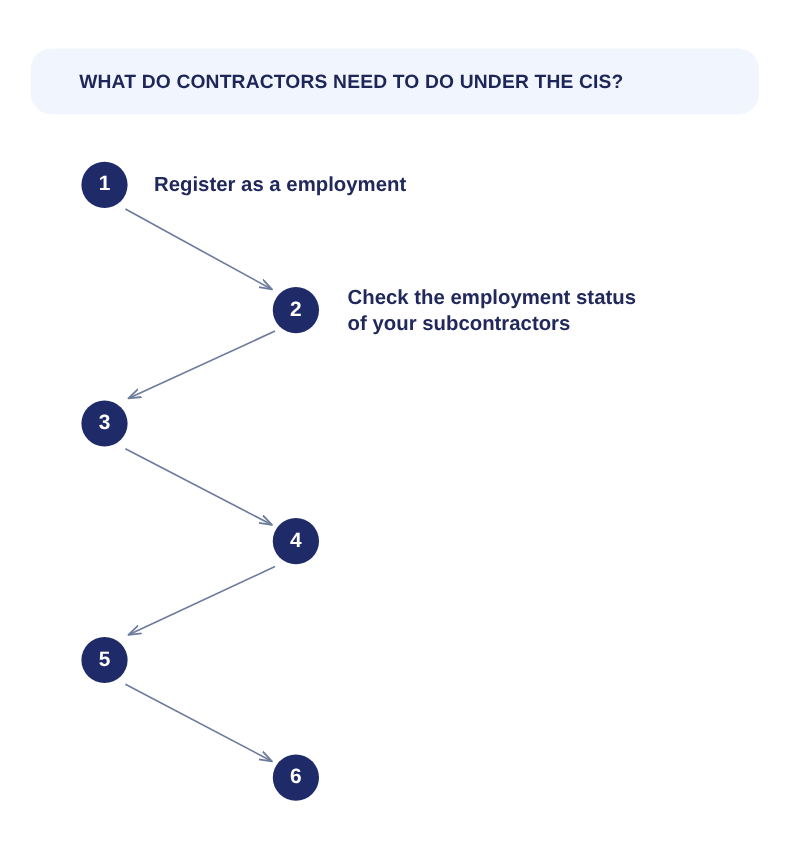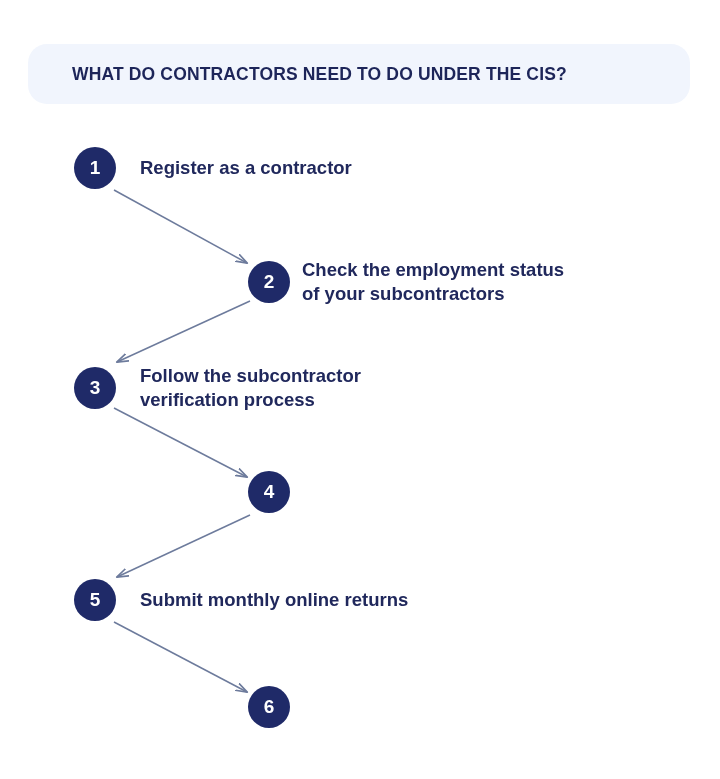--- a/index.html
+++ b/index.html
@@ -78,21 +78,21 @@
     font-family: "Liberation Sans", sans-serif;
     font-size: 18.5px;
     font-weight: bold;
     line-height: 1.28;
     white-space: pre-line;
   }
 
   
   .step-left .step-label { margin-left: 24px; }
   
-  .step-right .step-label { margin-left: 12px; }
+  .step-right .step-label { margin-left: 26px; }
 
   #step-1 { left: 74px;  top: 147px; }
   #step-2 { left: 248px; top: 258px; }
   #step-3 { left: 74px;  top: 364px; }
   #step-4 { left: 248px; top: 471px; }
   #step-5 { left: 74px;  top: 579px; }
   #step-6 { left: 248px; top: 686px; }
 </style>
 </head>
 <body>
@@ -111,41 +111,38 @@
     </defs>
     <line x1="114" y1="190" x2="247" y2="263" stroke="#6d7b9c" stroke-width="1.5" marker-end="url(#arrowhead)"></line>
     <line x1="250" y1="301" x2="117" y2="362" stroke="#6d7b9c" stroke-width="1.5" marker-end="url(#arrowhead)"></line>
     <line x1="114" y1="408" x2="247" y2="477" stroke="#6d7b9c" stroke-width="1.5" marker-end="url(#arrowhead)"></line>
     <line x1="250" y1="515" x2="117" y2="577" stroke="#6d7b9c" stroke-width="1.5" marker-end="url(#arrowhead)"></line>
     <line x1="114" y1="622" x2="247" y2="692" stroke="#6d7b9c" stroke-width="1.5" marker-end="url(#arrowhead)"></line>
   </svg>
 
   <div class="step step-left" id="step-1">
     <div class="step-badge">1</div>
-    <div class="step-label">Register as a contractor</div>
+    <div class="step-label">Register as a employment</div>
   </div>
 
   <div class="step step-right" id="step-2">
     <div class="step-badge">2</div>
     <div class="step-label">Check the employment status
 of your subcontractors</div>
   </div>
 
   <div class="step step-left" id="step-3">
     <div class="step-badge">3</div>
-    <div class="step-label">Follow the subcontractor
-verification process</div>
   </div>
 
   <div class="step step-right" id="step-4">
     <div class="step-badge">4</div>
   </div>
 
   <div class="step step-left" id="step-5">
     <div class="step-badge">5</div>
-    <div class="step-label">Submit monthly online returns</div>
   </div>
 
   <div class="step step-right" id="step-6">
     <div class="step-badge">6</div>
   </div>
 
 </div>
 
 </body></html>

